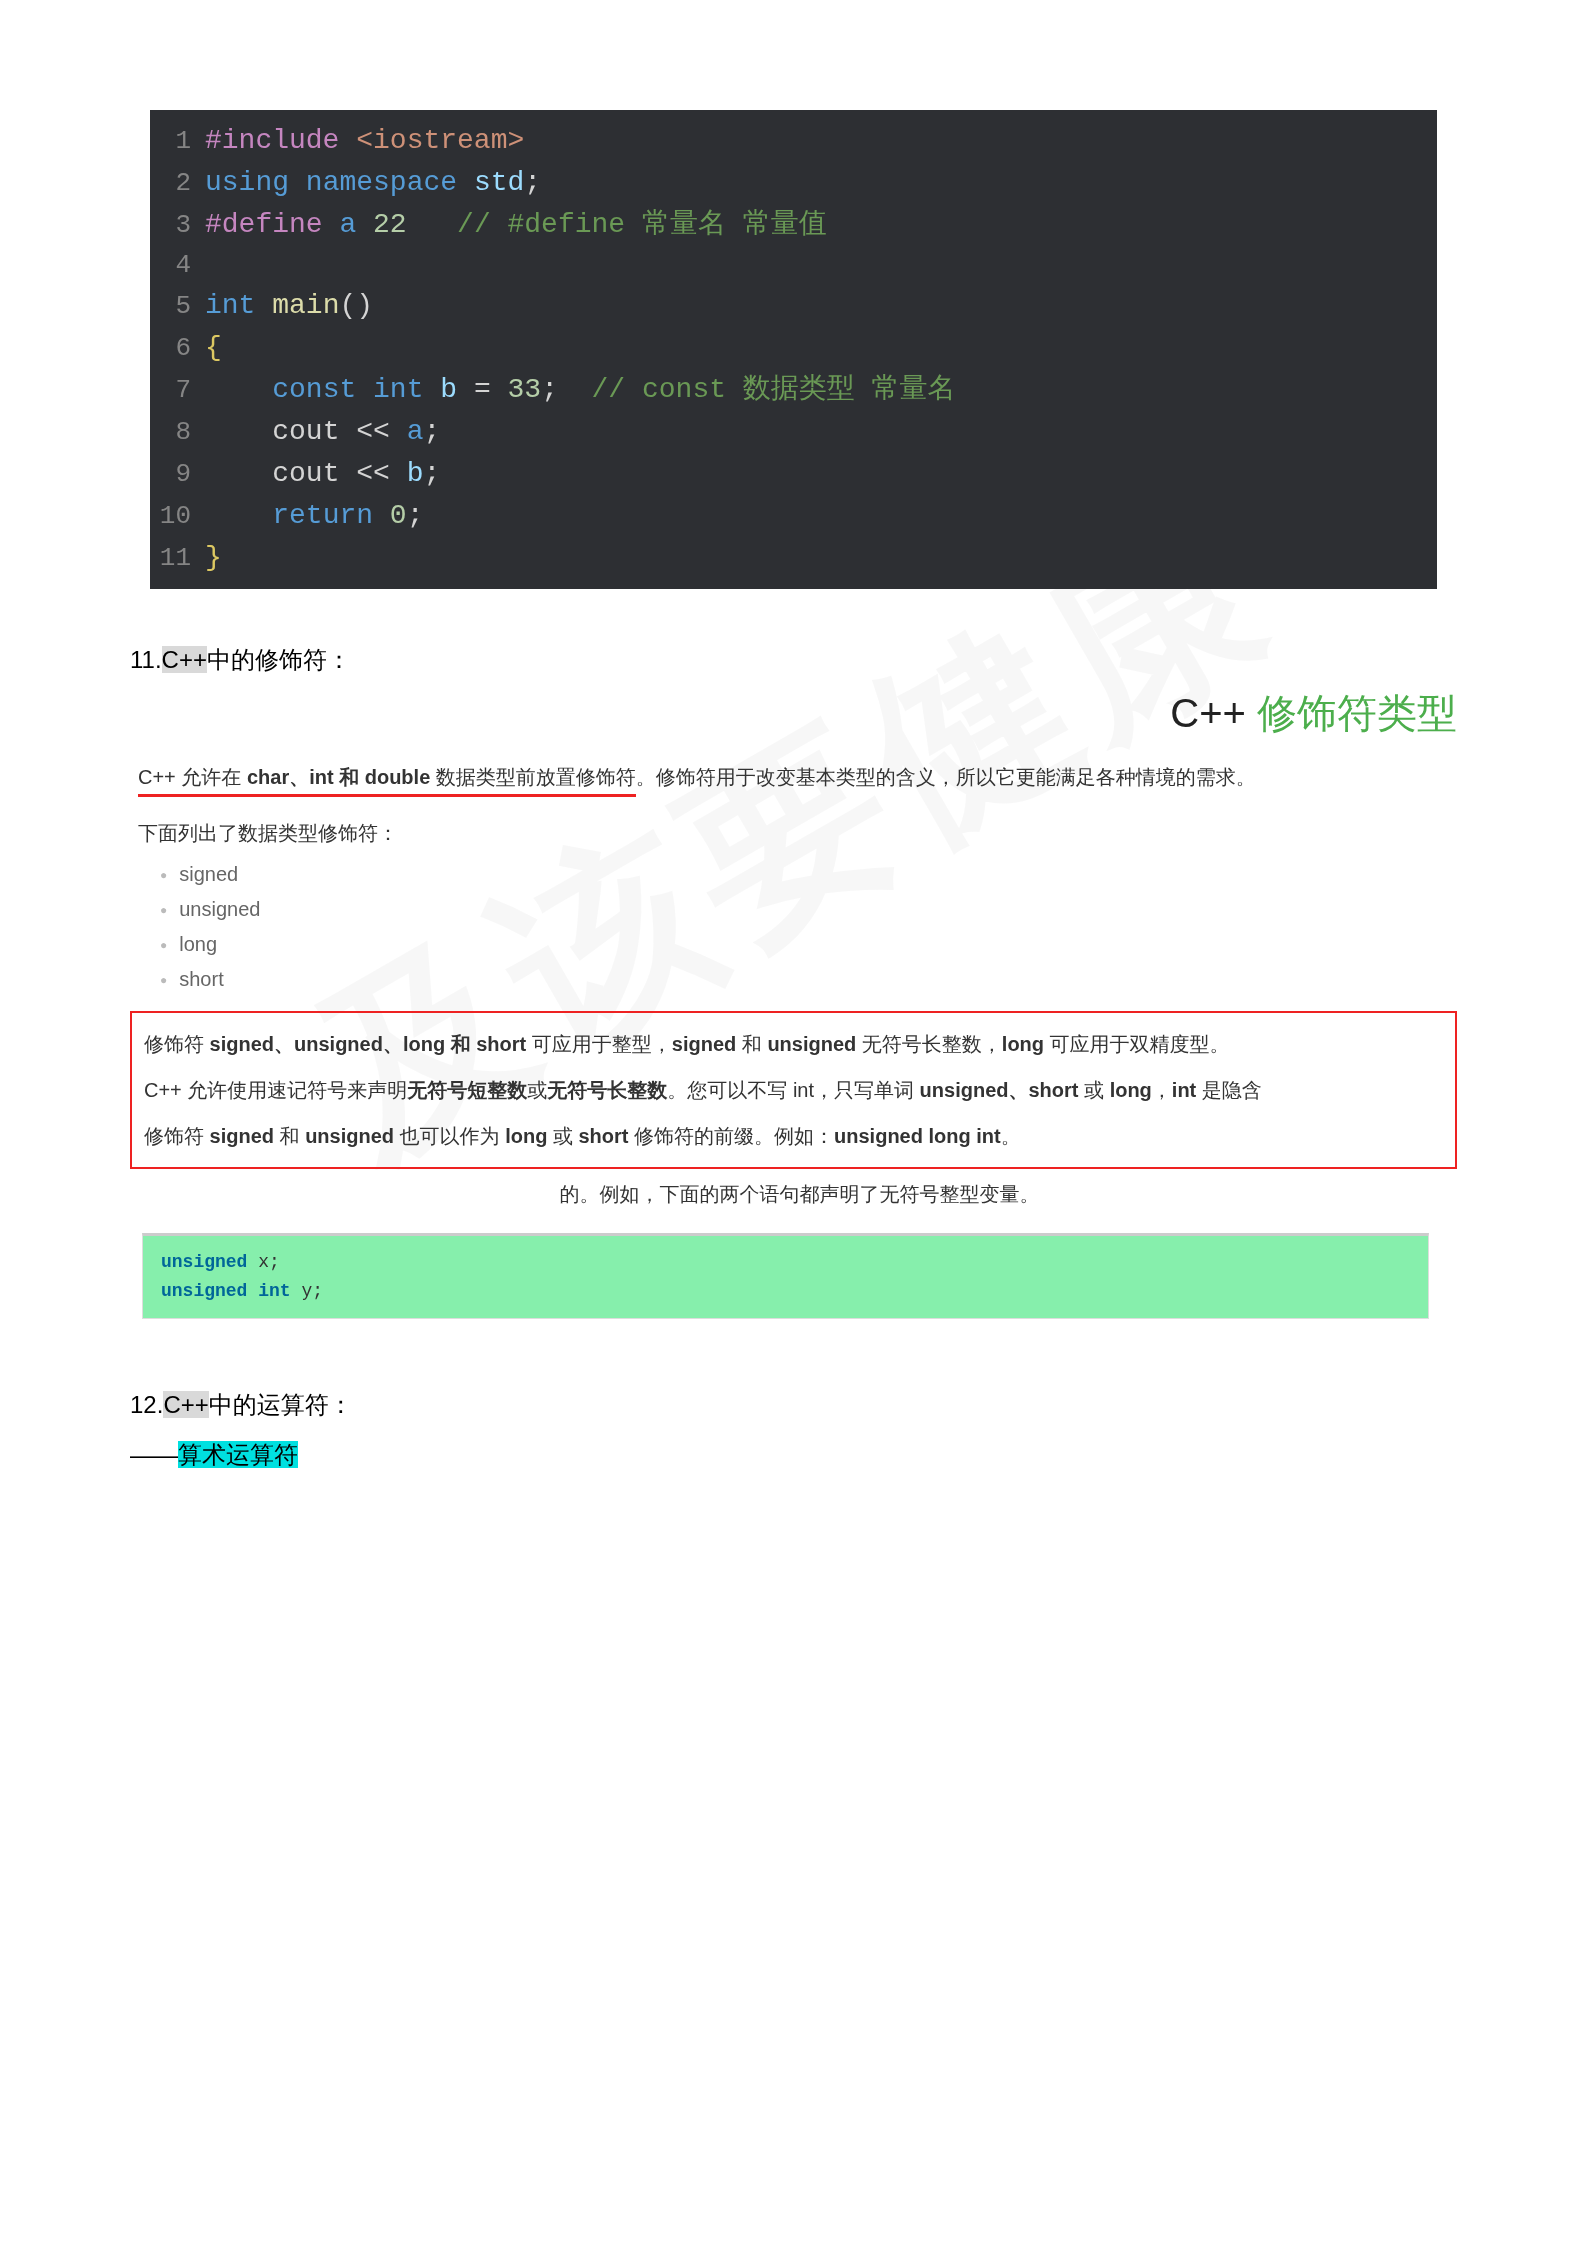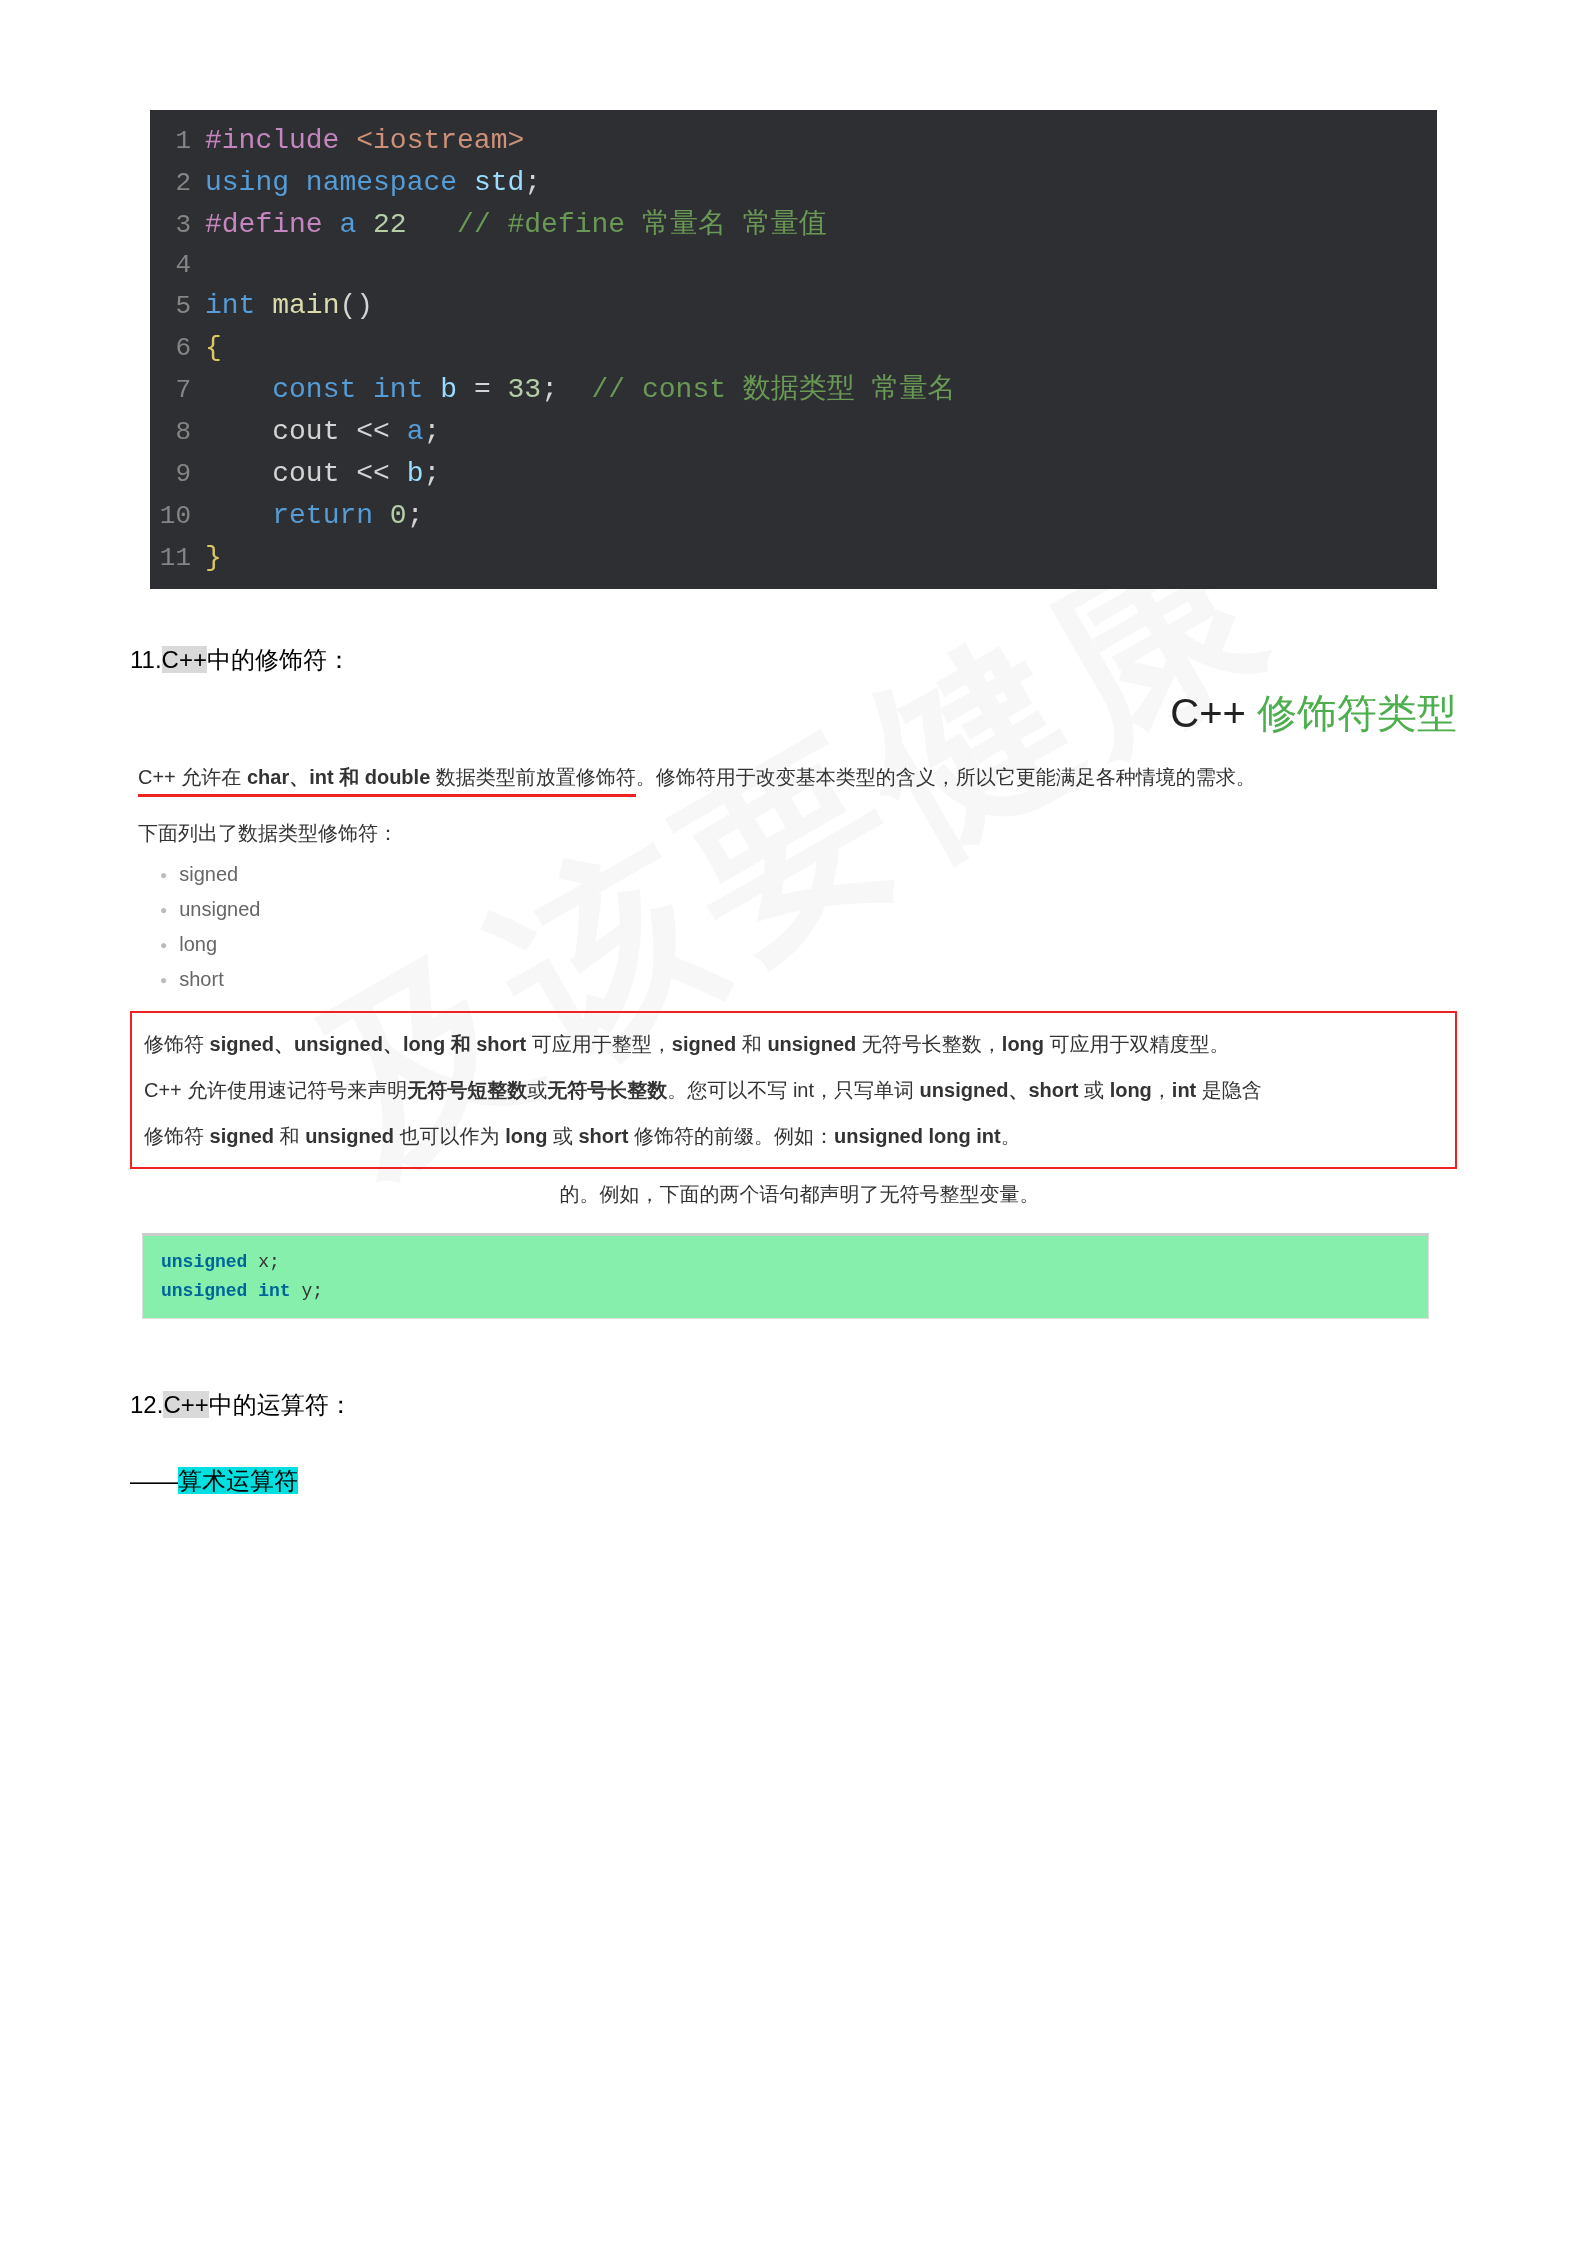--- a/index.html
+++ b/index.html
@@ -145,21 +145,21 @@
     font-family: "Consolas", "Courier New", monospace;
     font-size: 18px;
     line-height: 1.6;
     width: 97%;
   }
   .code-light .kw { color: #006699; font-weight: bold; }
   .code-light .id { color: #333; }
 
   .sec12 { margin-top: 70px; font-size: 24px; color: #000; }
   .sec12 .hl-gray { background: #d9d9d9; }
-  .arith-line { margin-top: 44px; font-size: 24px; color: #000; }
+  .arith-line { margin-top: 18px; font-size: 24px; color: #000; }
   .arith-line .dash { color: #000; }
   .arith-line .hl-cyan { background: #00e0e0; }
 </style>
 </head>
 <body>
 
 <div class="page">
   <div class="watermark">及该要健康</div>
 
   <div class="content">

